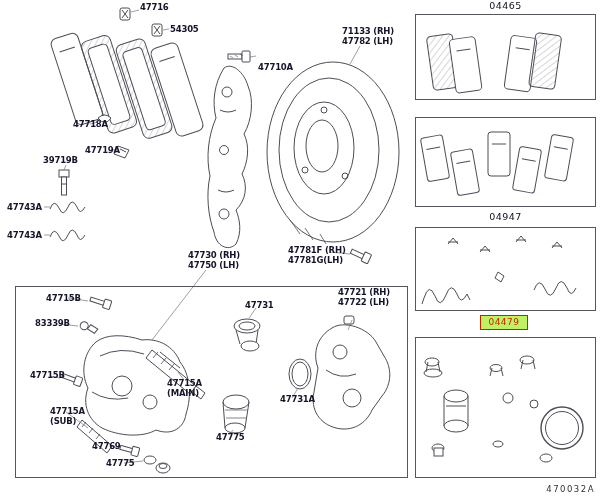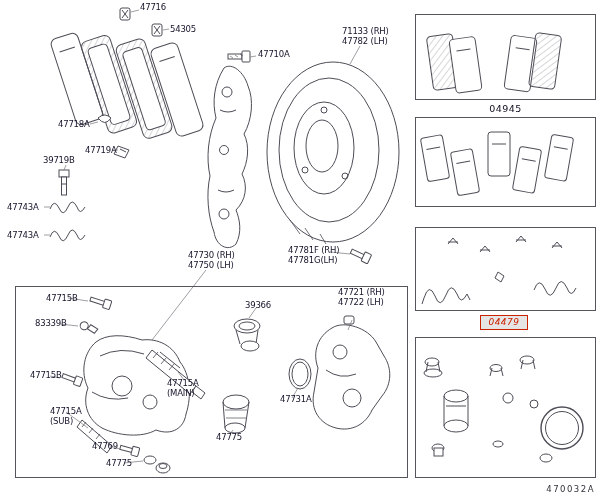--- a/index.html
+++ b/index.html
@@ -1,26 +1,26 @@
 <!DOCTYPE html>
 <html><head>
 <meta charset="utf-8">
 <style>
   html,body{margin:0;padding:0;background:#fff;}
   #stage{position:relative;width:600px;height:500px;background:#ffffff;overflow:hidden;
          font-family:"DejaVu Sans", "Liberation Sans", sans-serif;}
   svg.art{position:absolute;left:0;top:0;z-index:1;}
   .box{position:absolute;border:1px solid #55555e;z-index:2;pointer-events:none;background:transparent;}
   .lbl{position:absolute;z-index:3;font-size:8.5px;line-height:9.5px;color:#14142a;
-       letter-spacing:-0.2px;white-space:nowrap;cursor:pointer;}
+       letter-spacing:-0.2px;white-space:nowrap;cursor:pointer;font-weight:bold;}
   .lbl.two span{display:block;}
   .kitlbl{position:absolute;left:415px;width:181px;text-align:center;z-index:3;
           font-size:9.5px;color:#101020;letter-spacing:0.5px;cursor:pointer;}
   .kitlbl.hl{left:480px;width:46px;height:13px;line-height:13px;font-size:9px;
-             border:1px solid #cc2200;color:#cc2200;background:#e5e5e5;font-style:italic;}
+             border:1px solid #cc2200;color:#cc2200;background:#bef264;}
   .doccode{position:absolute;z-index:3;right:5px;top:484px;font-size:8.5px;color:#30303a;
            letter-spacing:1.5px;}
 </style>
 </head>
 <body>
 
 <div id="stage">
 
   <svg class="art" width="600" height="500" viewBox="0 0 600 500">
     <defs>
@@ -252,31 +252,32 @@
       <line x1="230" y1="434" x2="233" y2="430"></line>
     </g>
   </svg>
 
   <div class="box" style="left:15px;top:286px;width:391px;height:190px"></div>
   <div class="box" style="left:415px;top:14px;width:179px;height:84px"></div>
   <div class="box" style="left:415px;top:117px;width:179px;height:88px"></div>
   <div class="box" style="left:415px;top:227px;width:179px;height:82px"></div>
   <div class="box" style="left:415px;top:337px;width:179px;height:139px"></div>
 
-  <div class="kitlbl" style="top:103px">04945</div>
+  <div class="kitlbl" style="top:0px">04465</div>
+  <div class="kitlbl" style="top:211px">04947</div>
   <div class="kitlbl hl" style="top:315px">04479</div>
 
   <div class="lbl" style="left:140px;top:3px">47716</div>
   <div class="lbl" style="left:170px;top:25px">54305</div>
-  <div class="lbl" style="left:58px;top:120px">47718A</div>
+  <div class="lbl" style="left:73px;top:120px">47718A</div>
   <div class="lbl" style="left:85px;top:146px">47719A</div>
   <div class="lbl" style="left:43px;top:156px">39719B</div>
   <div class="lbl" style="left:7px;top:203px">47743A</div>
   <div class="lbl" style="left:7px;top:231px">47743A</div>
-  <div class="lbl" style="left:258px;top:50px">47710A</div>
+  <div class="lbl" style="left:258px;top:63px">47710A</div>
 
   <div class="lbl two" style="left:342px;top:27px">
     <span>71133 (RH)</span>
     <span>47782 (LH)</span>
   </div>
   <div class="lbl two" style="left:288px;top:246px">
     <span>47781F (RH)</span>
     <span>47781G(LH)</span>
   </div>
   <div class="lbl two" style="left:188px;top:251px">
@@ -292,21 +293,21 @@
     <span>47715A</span>
     <span>(SUB)</span>
   </div>
   <div class="lbl two" style="left:167px;top:379px">
     <span>47715A</span>
     <span>(MAIN)</span>
   </div>
 
   <div class="lbl" style="left:92px;top:442px">47769</div>
   <div class="lbl" style="left:106px;top:459px">47775</div>
-  <div class="lbl" style="left:245px;top:301px">39366</div>
+  <div class="lbl" style="left:245px;top:301px">47731</div>
 
   <div class="lbl two" style="left:338px;top:288px">
     <span>47721 (RH)</span>
     <span>47722 (LH)</span>
   </div>
 
   <div class="lbl" style="left:280px;top:395px">47731A</div>
   <div class="lbl" style="left:216px;top:433px">47775</div>
 
   <div class="doccode">470032A</div>

